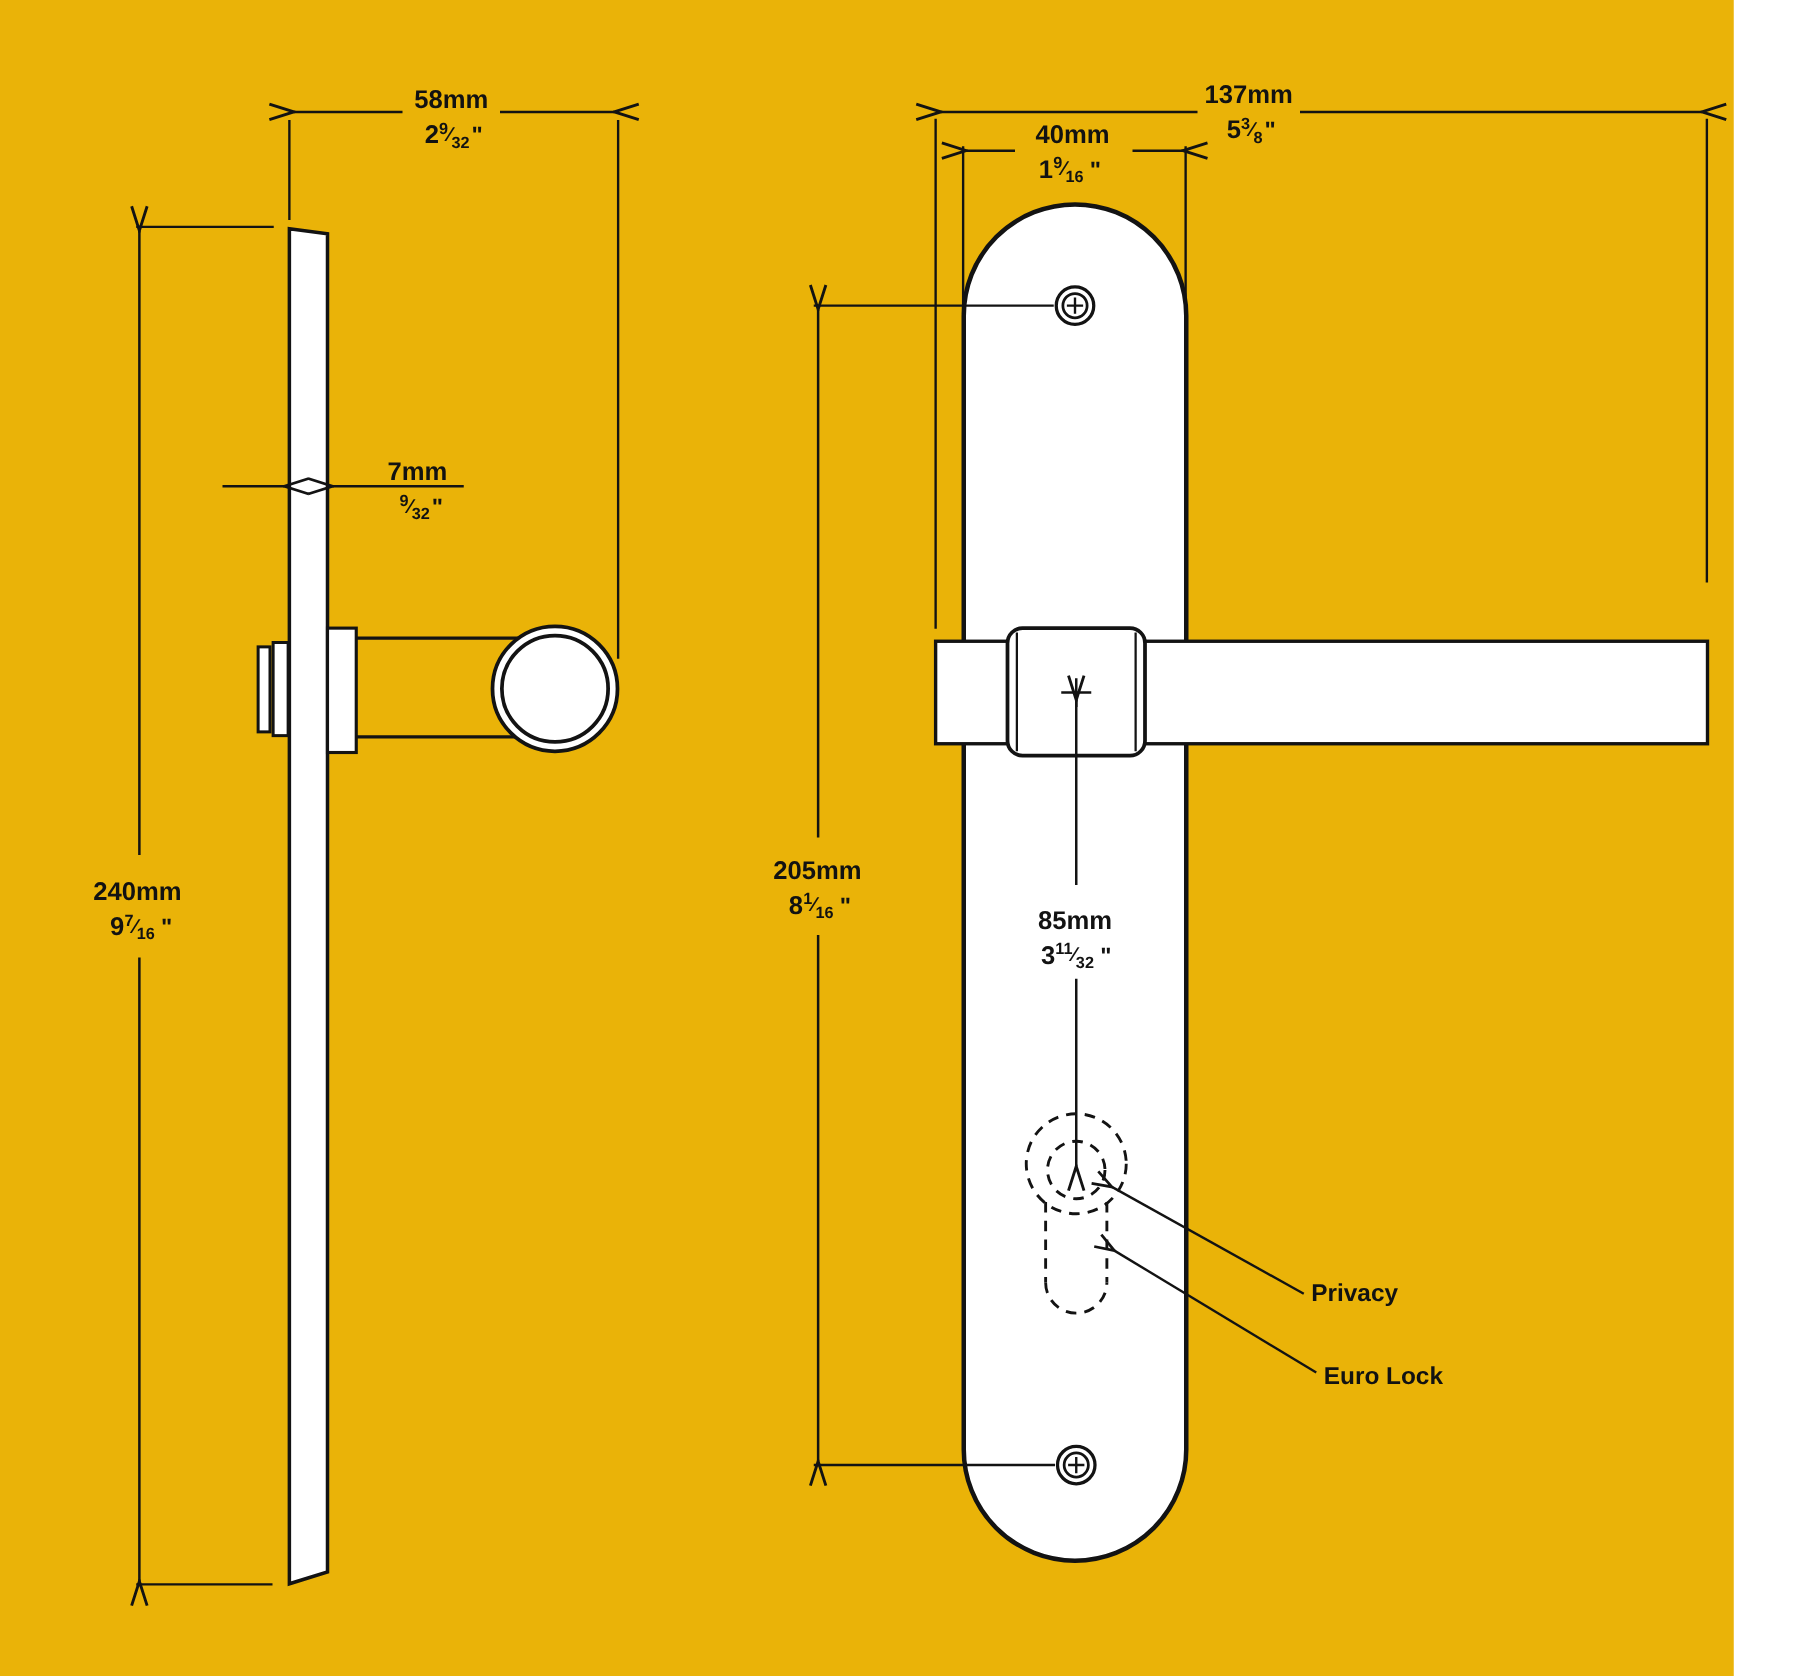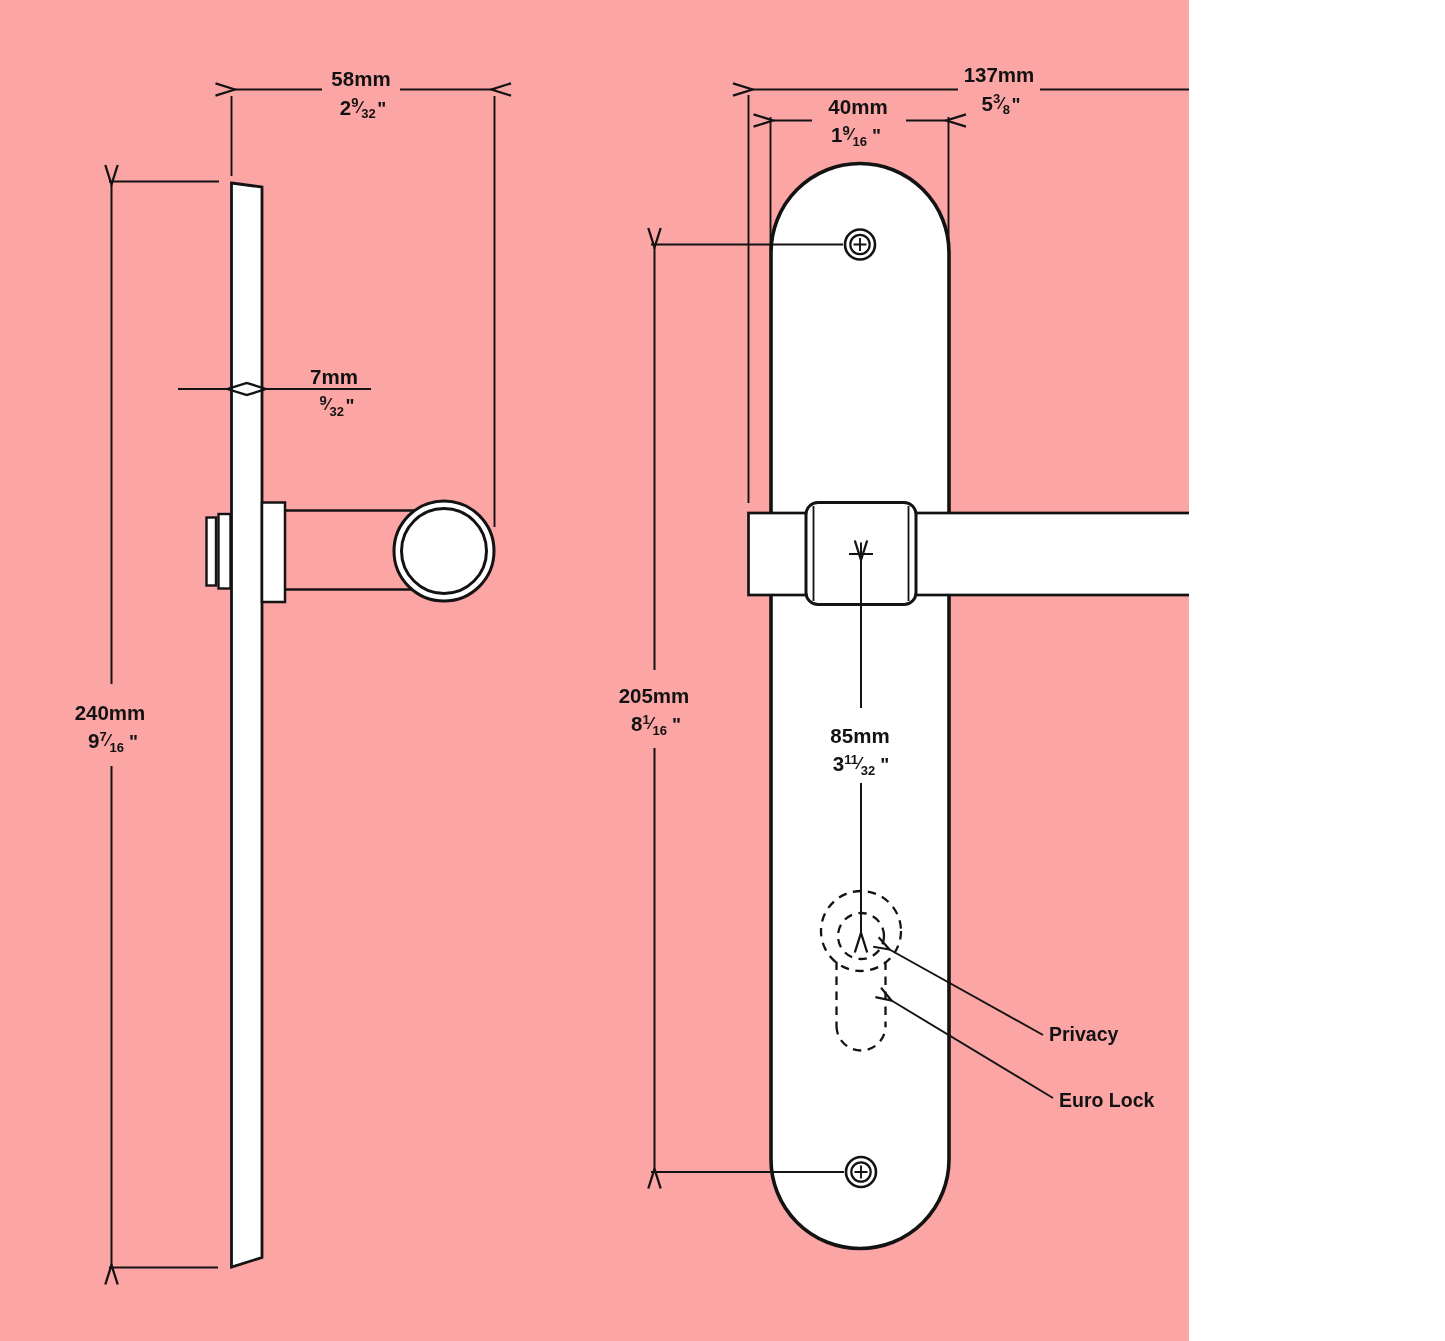--- a/index.html
+++ b/index.html
@@ -1,16 +1,16 @@
 <!DOCTYPE html>
 <html><head>
 <meta charset="utf-8">
 <style>
   html,body{margin:0;padding:0;background:#ffffff;}
-  .stage{width:1189px;height:1341px;background:#fca5a5;position:relative;overflow:hidden;}
+  .stage{width:1387px;height:1341px;background:#eab308;position:relative;overflow:hidden;}
   svg{display:block;}
   
   .dln{stroke:#131313;stroke-width:2;fill:none;stroke-linecap:butt;}
   .ext{stroke:#131313;stroke-width:1.9;fill:none;}
   .shape{stroke:#131313;fill:#ffffff;}
   .open{stroke:#131313;fill:none;}
   .dash{stroke:#131313;fill:none;stroke-width:2.3;stroke-dasharray:8.5 6.5;}
   
   .t{font-family:"Liberation Sans","DejaVu Sans",sans-serif;font-weight:700;font-size:20.5px;fill:#121212;}
   .fn{font-size:13px;}

